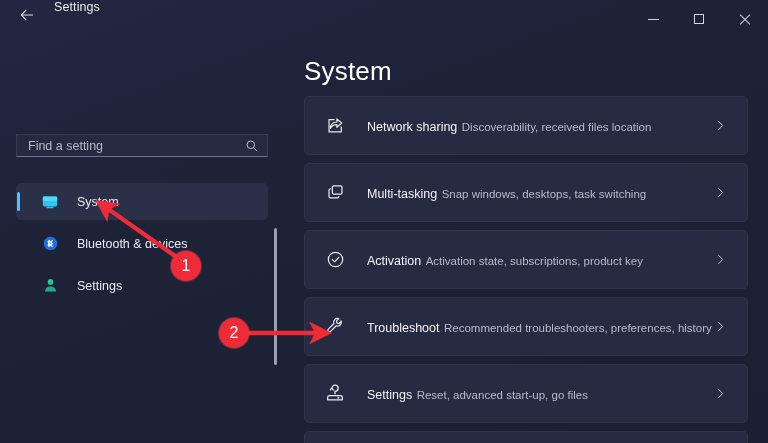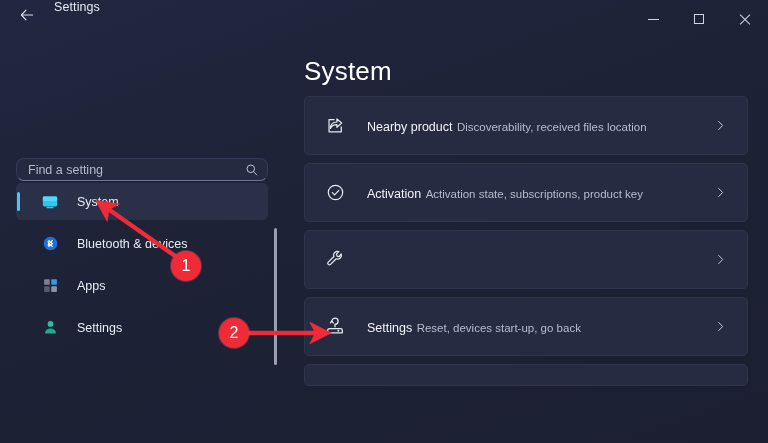--- a/index.html
+++ b/index.html
@@ -74,24 +74,23 @@
     width: 288px;
     height: 405px;
   }
   .search-wrap {
     position: absolute;
     top: 96px; left: 16px;
     width: 252px; height: 23px;
     background: #252a41;
     border: 1px solid #343a55;
     border-bottom: 1px solid #6d7591;
-    border-radius: 8px;
+    border-radius: 0;
     display: flex;
     align-items: center;
-    margin-top: 24px;
   }
   .search-input {
     flex: 1;
     background: transparent;
     border: 0;
     outline: none;
     color: #b8bdd0;
     font-size: 12.5px;
     font-family: "Liberation Sans", sans-serif;
     padding-left: 11px;
@@ -286,31 +285,20 @@
             <path d="M8 6.4l4.2 3.6L8 13.6V6.4l4.2 3.6L8 13.6" fill="none" stroke="#ffffff" stroke-width="1.2" stroke-linejoin="round"></path>
             <path d="M8 10h0" stroke="#ffffff" stroke-width="1.2"></path>
             <path d="M7 8.2 12.2 13.6M7 11.8 12.2 6.4" stroke="#ffffff" stroke-width="1.2" stroke-linecap="round"></path>
           </svg>
         </span>
         <span class="nav-label">Bluetooth &amp; devices</span>
       </div>
 
 
 
-      <div class="nav-item">
-        <span class="nav-icon">
-          <svg width="17" height="17" viewBox="0 0 20 20">
-            <rect x="2.5" y="2.5" width="6.6" height="6.6" rx=".8" fill="#7b8292"></rect>
-            <rect x="10.9" y="2.5" width="6.6" height="6.6" rx=".8" fill="#2f9bea"></rect>
-            <rect x="2.5" y="10.9" width="6.6" height="6.6" rx=".8" fill="#555c6c"></rect>
-            <rect x="10.9" y="10.9" width="6.6" height="6.6" rx=".8" fill="#8d94a3"></rect>
-          </svg>
-        </span>
-        <span class="nav-label">Apps</span>
-      </div>
 
       <div class="nav-item">
         <span class="nav-icon">
           <svg width="17" height="17" viewBox="0 0 20 20">
             <circle cx="10" cy="5.8" r="3.4" fill="#2bbf9b"></circle>
             <path d="M3.6 17c0-3.6 2.9-5.8 6.4-5.8s6.4 2.2 6.4 5.8z" fill="#22a98a"></path>
           </svg>
         </span>
         <span class="nav-label">Settings</span>
       </div>
@@ -335,30 +323,47 @@
     <div class="cards">
 
       <div class="card">
         <span class="card-icon">
           <svg width="21" height="21" viewBox="0 0 24 24">
             <path d="M13.6 4.4 19 9.2l-5.4 4.8V11C9.6 11 7.4 12.6 6.2 15.4c0-5 2.9-7.2 7.4-7.4z" fill="none" stroke="#e8eaf2" stroke-width="1.4" stroke-linejoin="round"></path>
             <path d="M10.4 5.2H4.6v14h14v-5.6" fill="none" stroke="#e8eaf2" stroke-width="1.4" stroke-linecap="round" stroke-linejoin="round"></path>
           </svg>
         </span>
         <span class="card-text">
-          <span class="card-title">Nearby product</span>
+          <span class="card-title">Network sharing</span>
           <span class="card-sub">Discoverability, received files location</span>
         </span>
         <span class="chevron">
           <svg width="13" height="13" viewBox="0 0 16 16">
               <path d="M5.8 3 10.6 8 5.8 13" fill="none" stroke="#c7ccdc" stroke-width="1.2" stroke-linecap="round" stroke-linejoin="round"></path>
             </svg>
         </span>
       </div>
 
+      <div class="card">
+        <span class="card-icon">
+          <svg width="21" height="21" viewBox="0 0 24 24">
+            <rect x="8.4" y="4.4" width="11" height="9.4" rx="1.6" fill="none" stroke="#e8eaf2" stroke-width="1.4"></rect>
+            <path d="M15.8 16.6a1.6 1.6 0 0 1-1.6 1.6H6.2a1.6 1.6 0 0 1-1.6-1.6V9.4a1.6 1.6 0 0 1 1.6-1.6" fill="none" stroke="#e8eaf2" stroke-width="1.4" stroke-linecap="round"></path>
+          </svg>
+        </span>
+        <span class="card-text">
+          <span class="card-title">Multi-tasking</span>
+          <span class="card-sub">Snap windows, desktops, task switching</span>
+        </span>
+        <span class="chevron">
+          <svg width="13" height="13" viewBox="0 0 16 16">
+              <path d="M5.8 3 10.6 8 5.8 13" fill="none" stroke="#c7ccdc" stroke-width="1.2" stroke-linecap="round" stroke-linejoin="round"></path>
+            </svg>
+        </span>
+      </div>
 
       <div class="card">
         <span class="card-icon">
           <svg width="21" height="21" viewBox="0 0 24 24">
             <circle cx="12" cy="12" r="8.2" fill="none" stroke="#e8eaf2" stroke-width="1.4"></circle>
             <path d="M8.4 12.2 11 14.7l4.8-5.2" fill="none" stroke="#e8eaf2" stroke-width="1.4" stroke-linecap="round" stroke-linejoin="round"></path>
           </svg>
         </span>
         <span class="card-text">
           <span class="card-title">Activation</span>
@@ -369,40 +374,44 @@
               <path d="M5.8 3 10.6 8 5.8 13" fill="none" stroke="#c7ccdc" stroke-width="1.2" stroke-linecap="round" stroke-linejoin="round"></path>
             </svg>
         </span>
       </div>
 
       <div class="card">
         <span class="card-icon">
           <svg width="21" height="21" viewBox="0 0 24 24">
             <path d="M18.4 5.6a4.3 4.3 0 0 1-5.6 5.6L6.4 17.6a1.8 1.8 0 0 1-2.6-2.6l6.4-6.4a4.3 4.3 0 0 1 5.6-5.6l-2.6 2.6.5 2.5 2.5.5z" fill="none" stroke="#e8eaf2" stroke-width="1.4" stroke-linejoin="round"></path>
           </svg>
+        </span>
+        <span class="card-text">
+          <span class="card-title">Troubleshoot</span>
+          <span class="card-sub">Recommended troubleshooters, preferences, history</span>
         </span>
         <span class="chevron">
           <svg width="13" height="13" viewBox="0 0 16 16">
               <path d="M5.8 3 10.6 8 5.8 13" fill="none" stroke="#c7ccdc" stroke-width="1.2" stroke-linecap="round" stroke-linejoin="round"></path>
             </svg>
         </span>
       </div>
 
       <div class="card">
         <span class="card-icon">
           <svg width="22" height="22" viewBox="0 0 24 24">
             <path d="M4 18.4h16a0 0 0 0 0 0 0v-2.6a2 2 0 0 0-2-2H6a2 2 0 0 0-2 2z" fill="none" stroke="#e8eaf2" stroke-width="1.4" stroke-linejoin="round"></path>
             <circle cx="15.6" cy="16.1" r="1" fill="#e8eaf2"></circle>
             <path d="M12 11.8V9.2a3.4 3.4 0 1 0-3.4-3.4" fill="none" stroke="#e8eaf2" stroke-width="1.4" stroke-linecap="round"></path>
             <path d="M10.1 7.6 8.6 5.6 7 7.4" fill="none" stroke="#e8eaf2" stroke-width="1.4" stroke-linecap="round" stroke-linejoin="round"></path>
           </svg>
         </span>
         <span class="card-text">
           <span class="card-title">Settings</span>
-          <span class="card-sub">Reset, devices start-up, go back</span>
+          <span class="card-sub">Reset, advanced start-up, go files</span>
         </span>
         <span class="chevron">
           <svg width="13" height="13" viewBox="0 0 16 16">
               <path d="M5.8 3 10.6 8 5.8 13" fill="none" stroke="#c7ccdc" stroke-width="1.2" stroke-linecap="round" stroke-linejoin="round"></path>
             </svg>
         </span>
       </div>
 
       <div class="card partial"></div>
 

